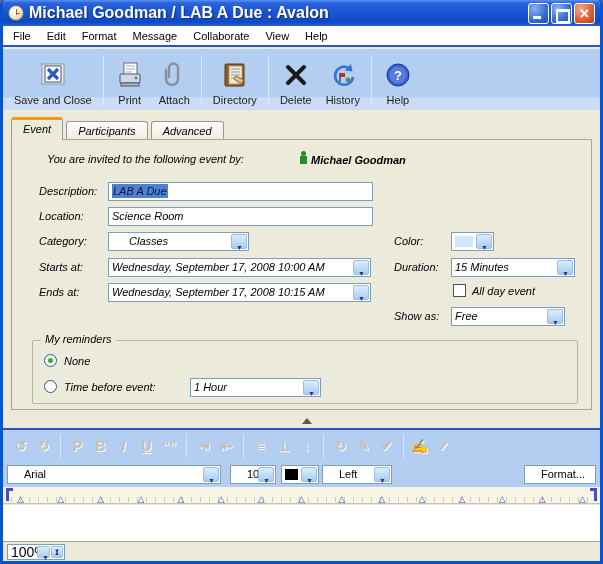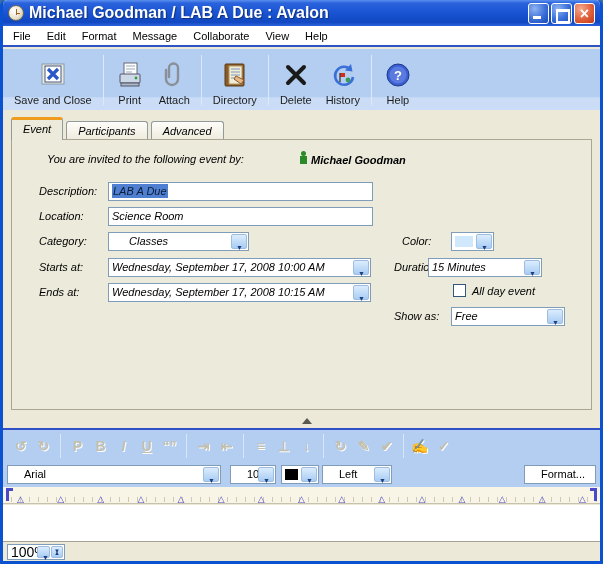--- a/index.html
+++ b/index.html
@@ -208,51 +208,62 @@
       <span class="flabel" style="left:27px; top:70px;">Location:</span>
       <div class="tinput" style="left:96px; top:67px; width:265px;">
         <span>Science Room</span>
       </div>
 
       <span class="flabel" style="left:27px; top:95px;">Category:</span>
       <div class="combo" style="left:96px; top:92px; width:141px;padding-left:20px;">
         <span>Classes</span>
         <span class="arrow"></span>
       </div>
-      <span class="flabel" style="left:390px; top:95px;">Color:</span>
+      <span class="flabel" style="left:382px; top:95px;">Color:</span>
       <div class="combo" style="left:439px; top:92px; width:43px;">
         <span class="swatch-inner" style="background:#cfe8fb"></span>
         <span class="arrow"></span>
       </div>
 
       <span class="flabel" style="left:27px; top:121px;">Starts at:</span>
       <div class="combo" style="left:96px; top:118px; width:263px;">
         <span>Wednesday, September 17, 2008 10:00 AM</span>
         <span class="arrow"></span>
       </div>
       <span class="flabel" style="left:382px; top:121px;">Duration:</span>
-      <div class="combo" style="left:416px; top:118px; width:114px;">
+      <div class="combo" style="left:439px; top:118px; width:124px;">
         <span>15 Minutes</span>
         <span class="arrow"></span>
       </div>
 
       <span class="flabel" style="left:27px; top:146px;">Ends at:</span>
       <div class="combo" style="left:96px; top:143px; width:263px;">
         <span>Wednesday, September 17, 2008 10:15 AM</span>
         <span class="arrow"></span>
       </div>
       <span class="checkbox" style="left:441px; top:144px;"></span>
       <span class="flabel" style="left:460px; top:145px;">All day event</span>
 
       <span class="flabel" style="left:382px; top:170px;">Show as:</span>
       <div class="combo" style="left:439px; top:167px; width:114px;">
         <span>Free</span>
         <span class="arrow"></span>
       </div>
 
+      <div class="groupbox" style="left:20px; top:200px; width:546px; height:64px;">
+        <span class="legend">My reminders</span>
+        <span class="radio on" style="left:11px; top:13px;"></span>
+        <span class="flabel" style="left:31px; top:14px;">None</span>
+        <span class="radio" style="left:11px; top:39px;"></span>
+        <span class="flabel" style="left:31px; top:40px;">Time before event:</span>
+        <div class="combo" style="left:157px; top:37px; width:131px;">
+          <span>1 Hour</span>
+          <span class="arrow"></span>
+        </div>
+      </div>
     </div>
 
     <div class="splitter">
       <span class="grip"></span>
     </div>
   </div>
 
   <div class="fmtbar">
     <span class="fmt-ico">↺</span>
     <span class="fmt-ico">↻</span>

